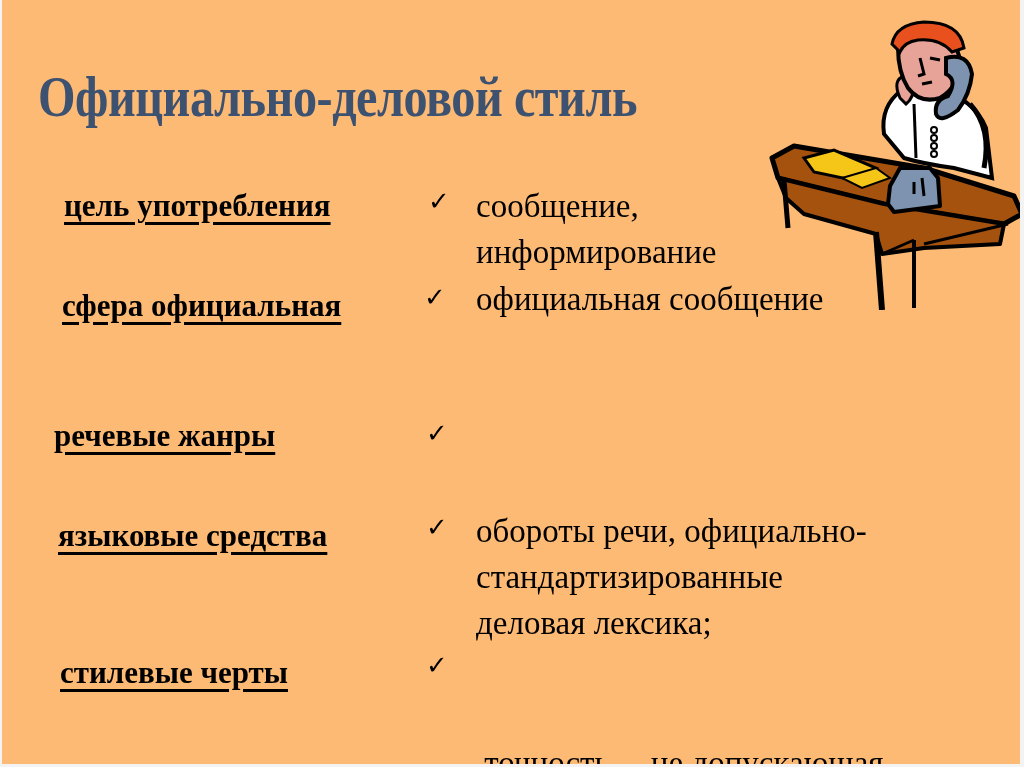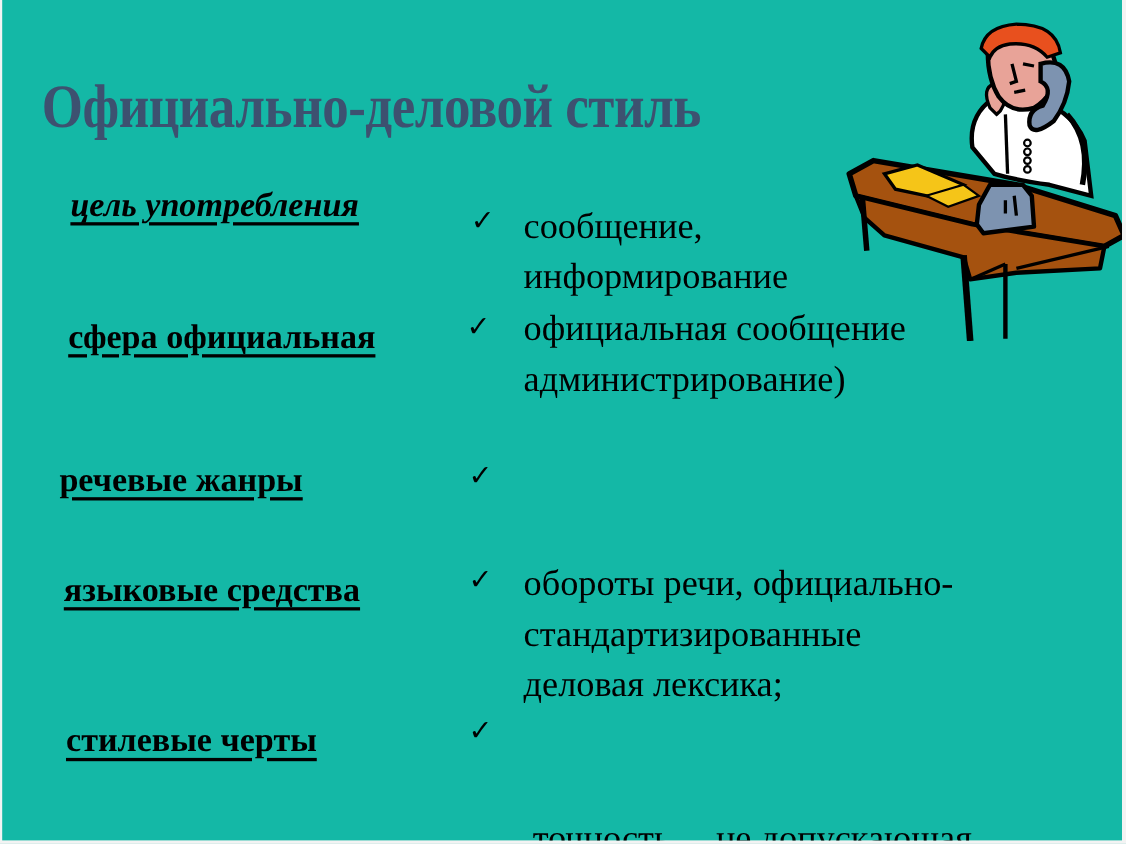--- a/index.html
+++ b/index.html
@@ -13,21 +13,21 @@
       position: relative;
       overflow: hidden;
       font-family: "Liberation Serif", "DejaVu Serif", serif;
     }
     .slide {
       position: absolute;
       left: 2px;
       top: 0;
       width: 1018px;
       height: 764px;
-      background: #14b8a6;
+      background: #fdba74;
       overflow: hidden;
     }
     .title {
       position: absolute;
       left: 36px;
       top: 62px;
       font-family: "Liberation Serif", serif;
       font-weight: bold;
       font-size: 56px;
       line-height: 70px;
@@ -118,32 +118,31 @@
       <path d="M158 66 L168 64" stroke="#000" stroke-width="3"></path>
 
       <path d="M182 40 Q204 34 208 56 Q206 76 194 92 Q176 106 172 96 Q170 82 184 78 Q194 62 182 56 Z" fill="#7d93b0" stroke="#000" stroke-width="4"></path>
 
       <path d="M206 86 Q228 110 220 150" fill="none" stroke="#000" stroke-width="5"></path>
     </svg>
   </div>
 
   <h1 class="title">Официально-деловой стиль</h1>
 
-  <div class="label" style="left:62px; top:168px;font-style:italic;">цель употребления</div>
+  <div class="label" style="left:62px; top:188px;">цель употребления</div>
   <div class="check" style="left:426px; top:186px;">✓</div>
   <div class="value" style="top:183px;">
     <span>сообщение,</span>
     <span>информирование</span>
   </div>
 
   <div class="label" style="left:60px; top:288px;">сфера официальная</div>
   <div class="check" style="left:422px; top:282px;">✓</div>
   <div class="value" style="top:276px;">
     <span>официальная сообщение</span>
-    <span>администрирование)</span>
   </div>
 
   <div class="label" style="left:52px; top:418px;text-align:center;">речевые жанры</div>
   <div class="check" style="left:424px; top:418px;">✓</div>
 
   <div class="label" style="left:56px; top:518px;">языковые средства</div>
   <div class="check" style="left:424px; top:512px;">✓</div>
   <div class="value" style="top:508px;">
     <span>обороты речи, официально-</span>
     <span>стандартизированные</span>

